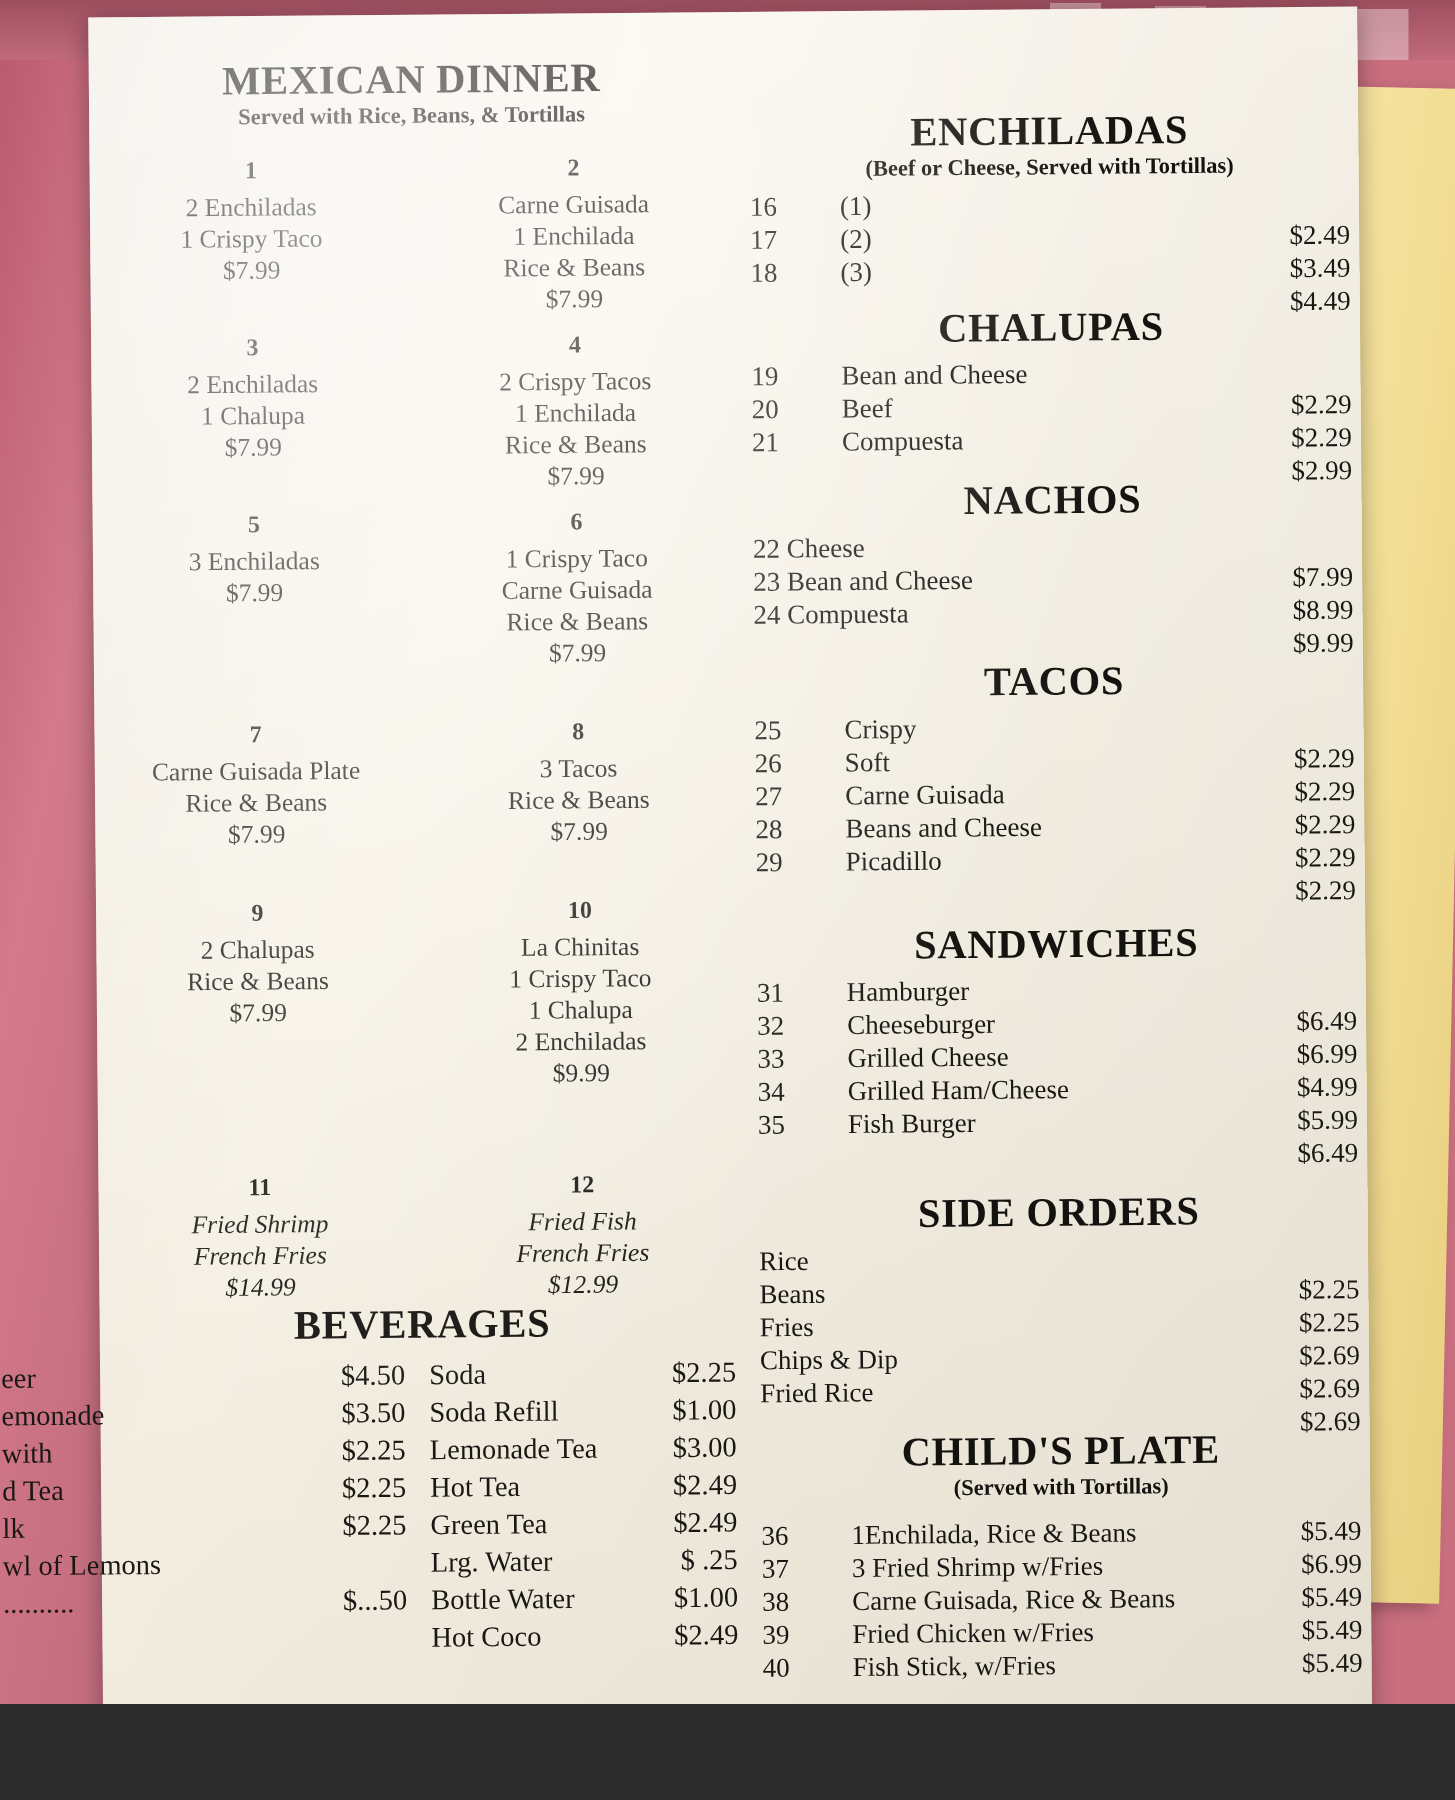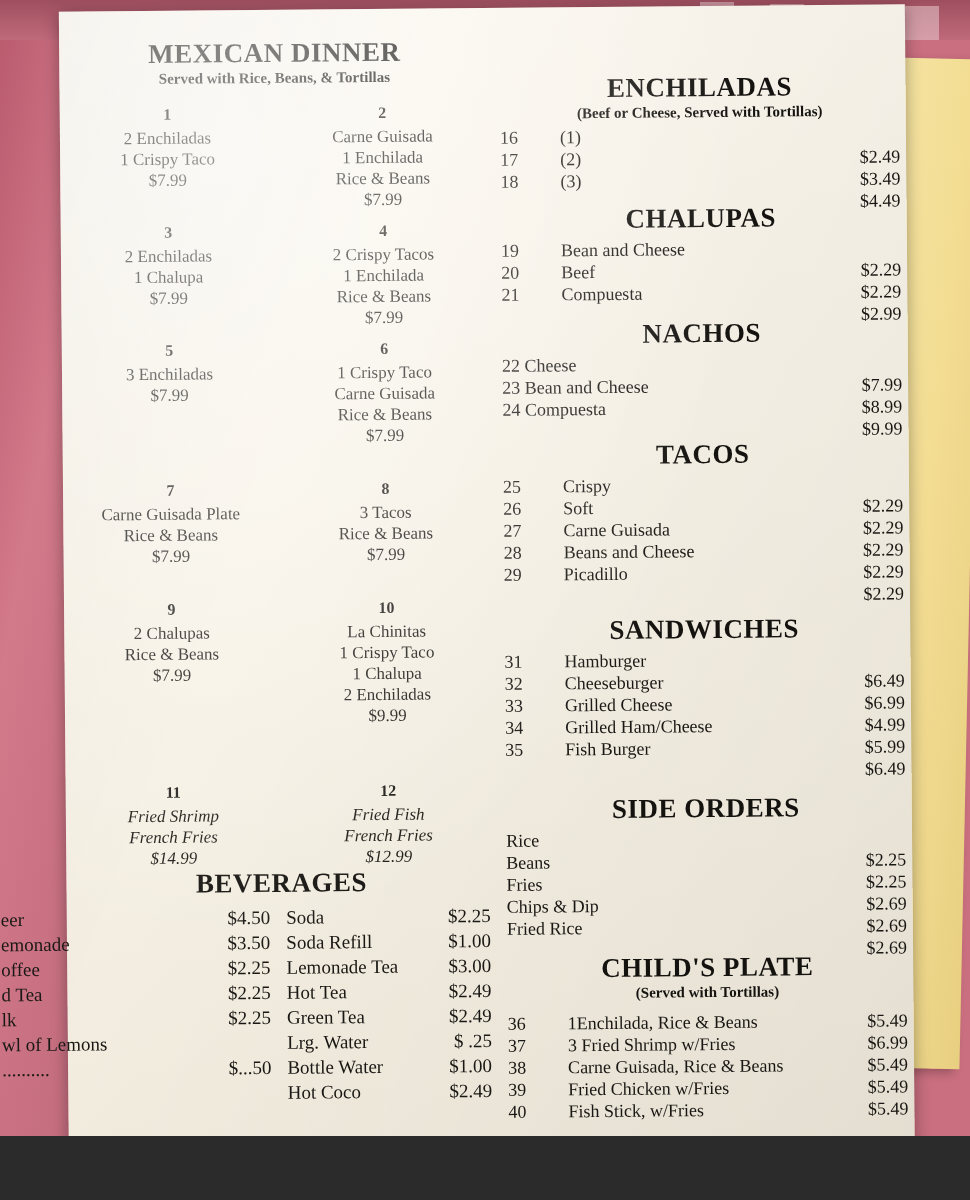--- a/index.html
+++ b/index.html
@@ -323,21 +323,21 @@
         <div class="bev-col left">
           <div class="bev-line">
             <span>eer</span>
             <span>$4.50</span>
           </div>
           <div class="bev-line">
             <span>emonade</span>
             <span>$3.50</span>
           </div>
           <div class="bev-line">
-            <span>offee</span>
+            <span>with</span>
             <span>$2.25</span>
           </div>
           <div class="bev-line">
             <span>d Tea</span>
             <span>$2.25</span>
           </div>
           <div class="bev-line">
             <span>lk</span>
             <span>$2.25</span>
           </div>

